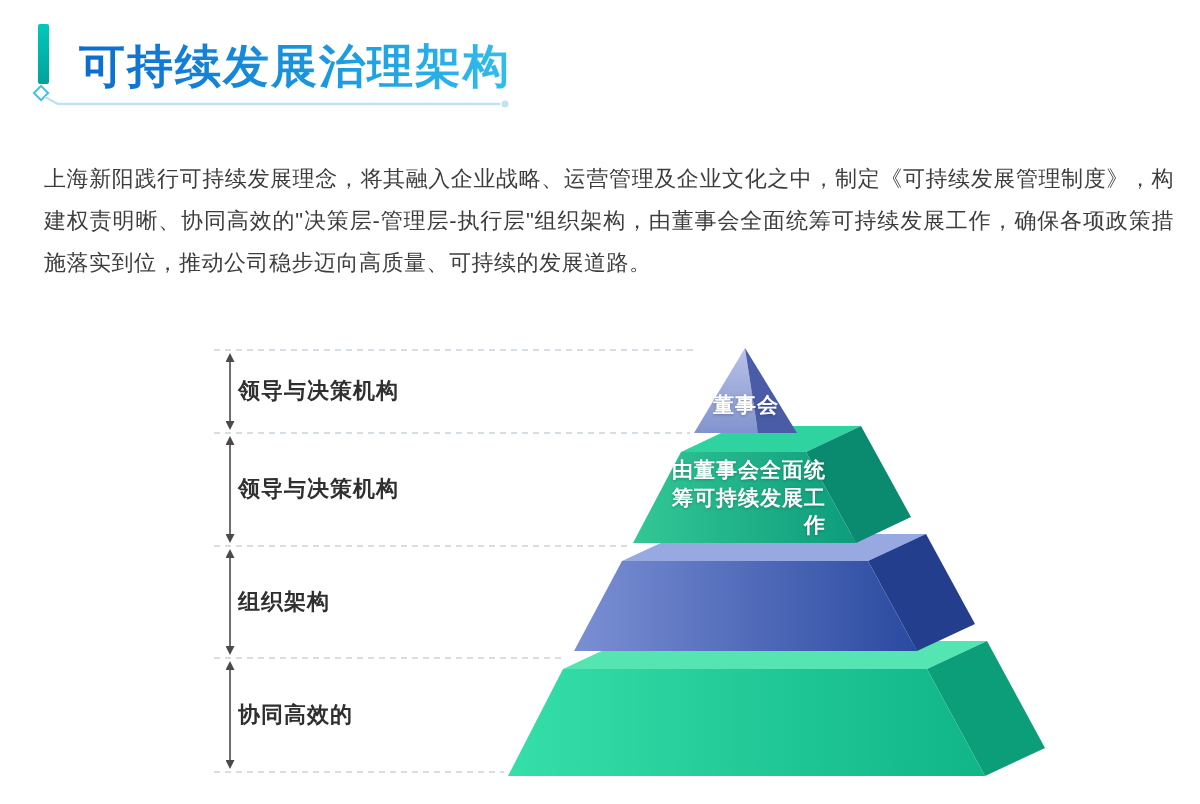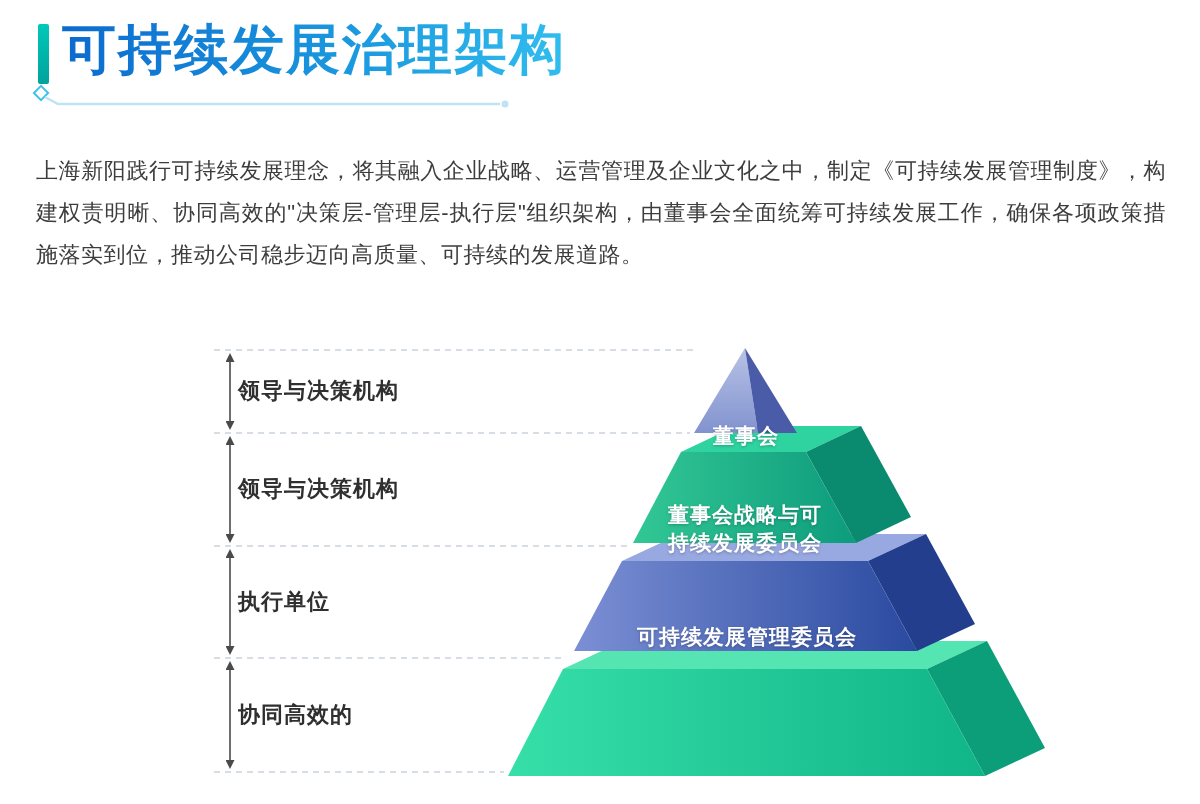--- a/index.html
+++ b/index.html
@@ -6,46 +6,46 @@
   .page {
     position:relative; width:1200px; height:804px; overflow:hidden;
     background:#ffffff;
     font-family:"Liberation Sans","DejaVu Sans",sans-serif;
   }
   .accent-bar {
     position:absolute; left:38px; top:24px; width:11px; height:60px;
     background:linear-gradient(180deg,#00c8ba,#00a39c); border-radius:2px;
   }
   .title {
-    position:absolute; left:62px; top:16px; margin:0;
-    font-size:54px; font-weight:800; letter-spacing:2px; line-height:66px;
+    position:absolute; left:62px; top:16px; margin:17px;
+    font-size:46px; font-weight:800; letter-spacing:2px; line-height:66px;
     color:#1480d8; white-space:nowrap;
   }
   @supports ((-webkit-background-clip: text) or (background-clip: text)) {
     .title {
       background:linear-gradient(90deg,#0c6bce 0%,#1b9be0 60%,#31bdee 100%);
       -webkit-background-clip:text; background-clip:text; color:transparent;
     }
   }
   .title-deco { position:absolute; left:28px; top:82px; }
   .intro {
-    position:absolute; left:36px; top:150px; width:1130px; margin:0;
+    position:absolute; left:36px; top:150px; width:1130px; margin:8px;
     font-size:22px; line-height:42px; color:#3d3d3d;
     text-align:justify; letter-spacing:0.5px;
   }
   .diagram-svg { position:absolute; left:0; top:0; }
   .cat-label {
     position:absolute; left:238px; transform:translateY(-50%);
     font-size:22px; font-weight:700; color:#2f2f2f; letter-spacing:1px;
     white-space:nowrap;
   }
   .pyr-label {
     position:absolute; transform:translate(-50%,-50%);
-    color:#ffffff; font-weight:700; font-size:21px; text-align:center;
-    text-shadow:0 1px 3px rgba(0,0,0,0.25); letter-spacing:1px; line-height:1.32;margin-top:31px;
+    color:#ffffff; font-weight:700; font-size:21px; text-align:right;
+    text-shadow:0 1px 3px rgba(0,0,0,0.25); letter-spacing:1px; line-height:1.32;
   }
   .nowrap { white-space:nowrap; }
 </style>
 </head>
 <body>
 
 <div class="page">
 
   <div class="accent-bar"></div>
   <h1 class="title">可持续发展治理架构</h1>
@@ -114,20 +114,19 @@
     </g>
 
     <g>
       <polygon points="745,348 694,433 758,433" fill="url(#g1l)"></polygon>
       <polygon points="745,348 758,433 797,433" fill="#4a5ba8"></polygon>
     </g>
   </svg>
 
   <div class="cat-label" style="top:391px">领导与决策机构</div>
   <div class="cat-label" style="top:489px">领导与决策机构</div>
-  <div class="cat-label" style="top:602px">执行单位</div>
+  <div class="cat-label" style="top:602px">组织架构</div>
   <div class="cat-label" style="top:715px">协同高效的</div>
 
   <div class="pyr-label nowrap" style="left:746px; top:405px">董事会</div>
-  <div class="pyr-label" style="left:745px; top:498px; width:162px">董事会战略与可持续发展委员会</div>
-  <div class="pyr-label nowrap" style="left:747px; top:606px">可持续发展管理委员会</div>
+  <div class="pyr-label" style="left:745px; top:498px; width:162px">由董事会全面统筹可持续发展工作</div>
 
 </div>
 
 </body></html>

